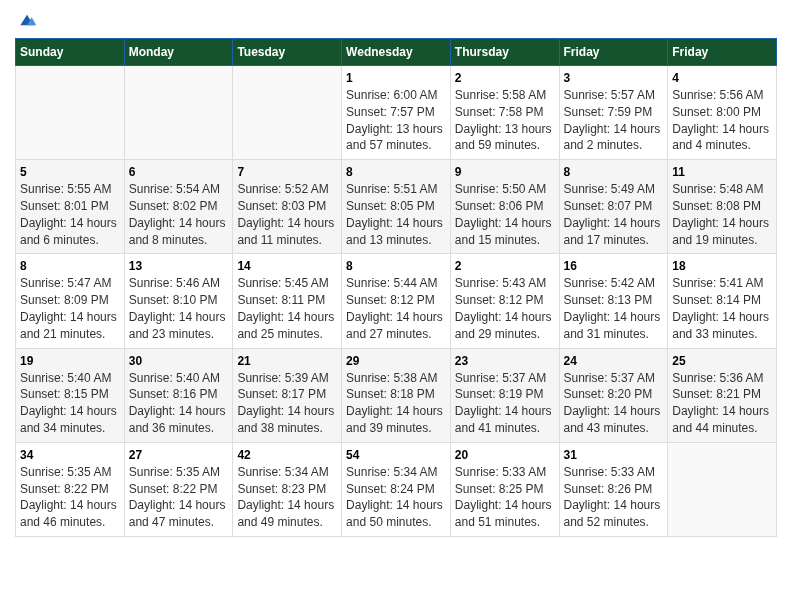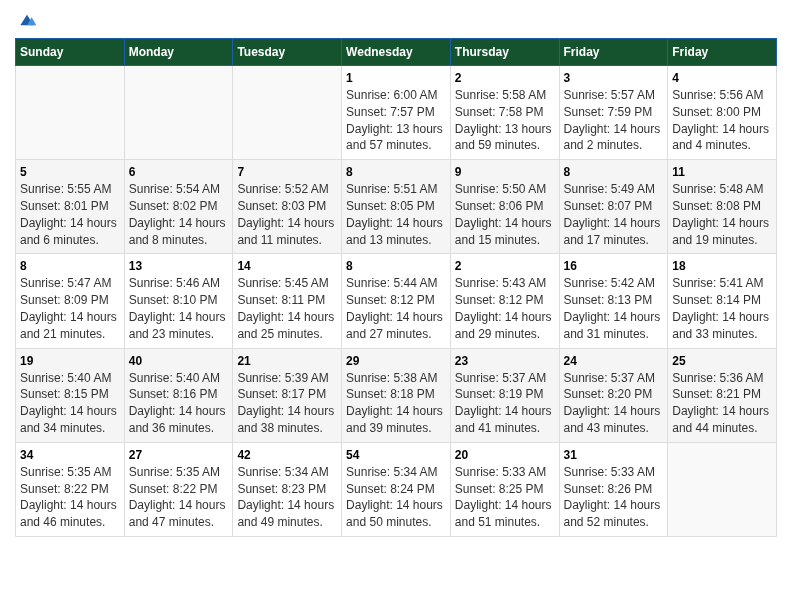--- a/index.html
+++ b/index.html
@@ -138,21 +138,21 @@
             <div class="day-num">18</div>
             <div class="day-info">Sunrise: 5:41 AM<br>Sunset: 8:14 PM<br>Daylight: 14 hours and 33 minutes.</div>
           </td>
         </tr>
         <tr>
           <td>
             <div class="day-num">19</div>
             <div class="day-info">Sunrise: 5:40 AM<br>Sunset: 8:15 PM<br>Daylight: 14 hours and 34 minutes.</div>
           </td>
           <td>
-            <div class="day-num">40</div>
+            <div class="day-num">30</div>
             <div class="day-info">Sunrise: 5:40 AM<br>Sunset: 8:16 PM<br>Daylight: 14 hours and 36 minutes.</div>
           </td>
           <td>
             <div class="day-num">21</div>
             <div class="day-info">Sunrise: 5:39 AM<br>Sunset: 8:17 PM<br>Daylight: 14 hours and 38 minutes.</div>
           </td>
           <td>
             <div class="day-num">29</div>
             <div class="day-info">Sunrise: 5:38 AM<br>Sunset: 8:18 PM<br>Daylight: 14 hours and 39 minutes.</div>
           </td>

